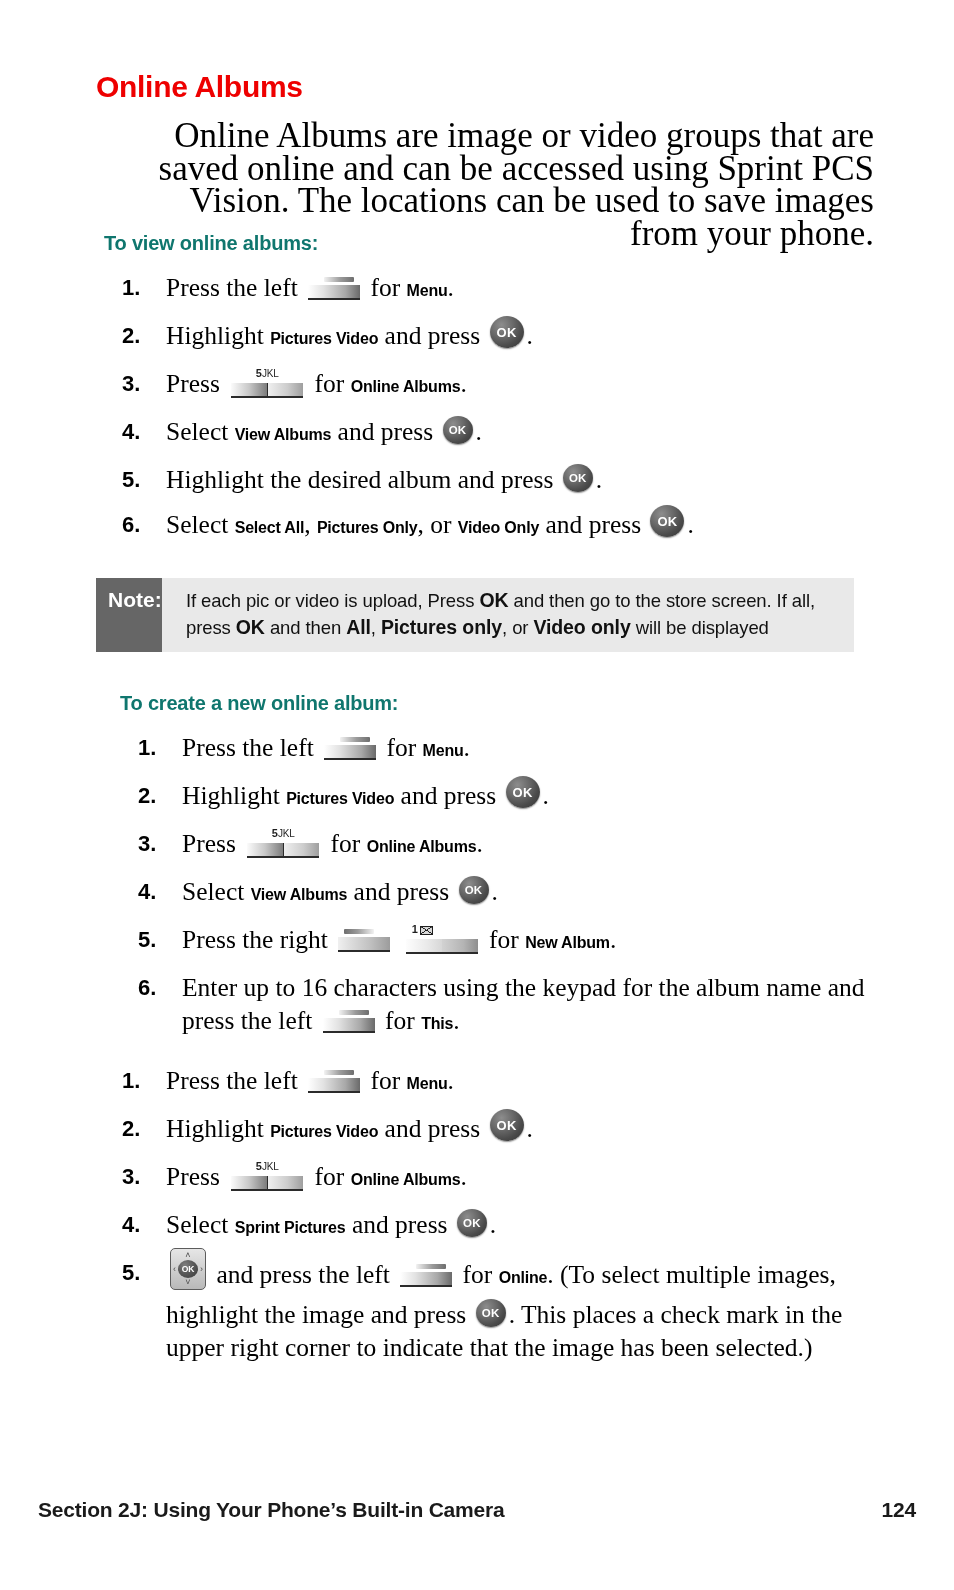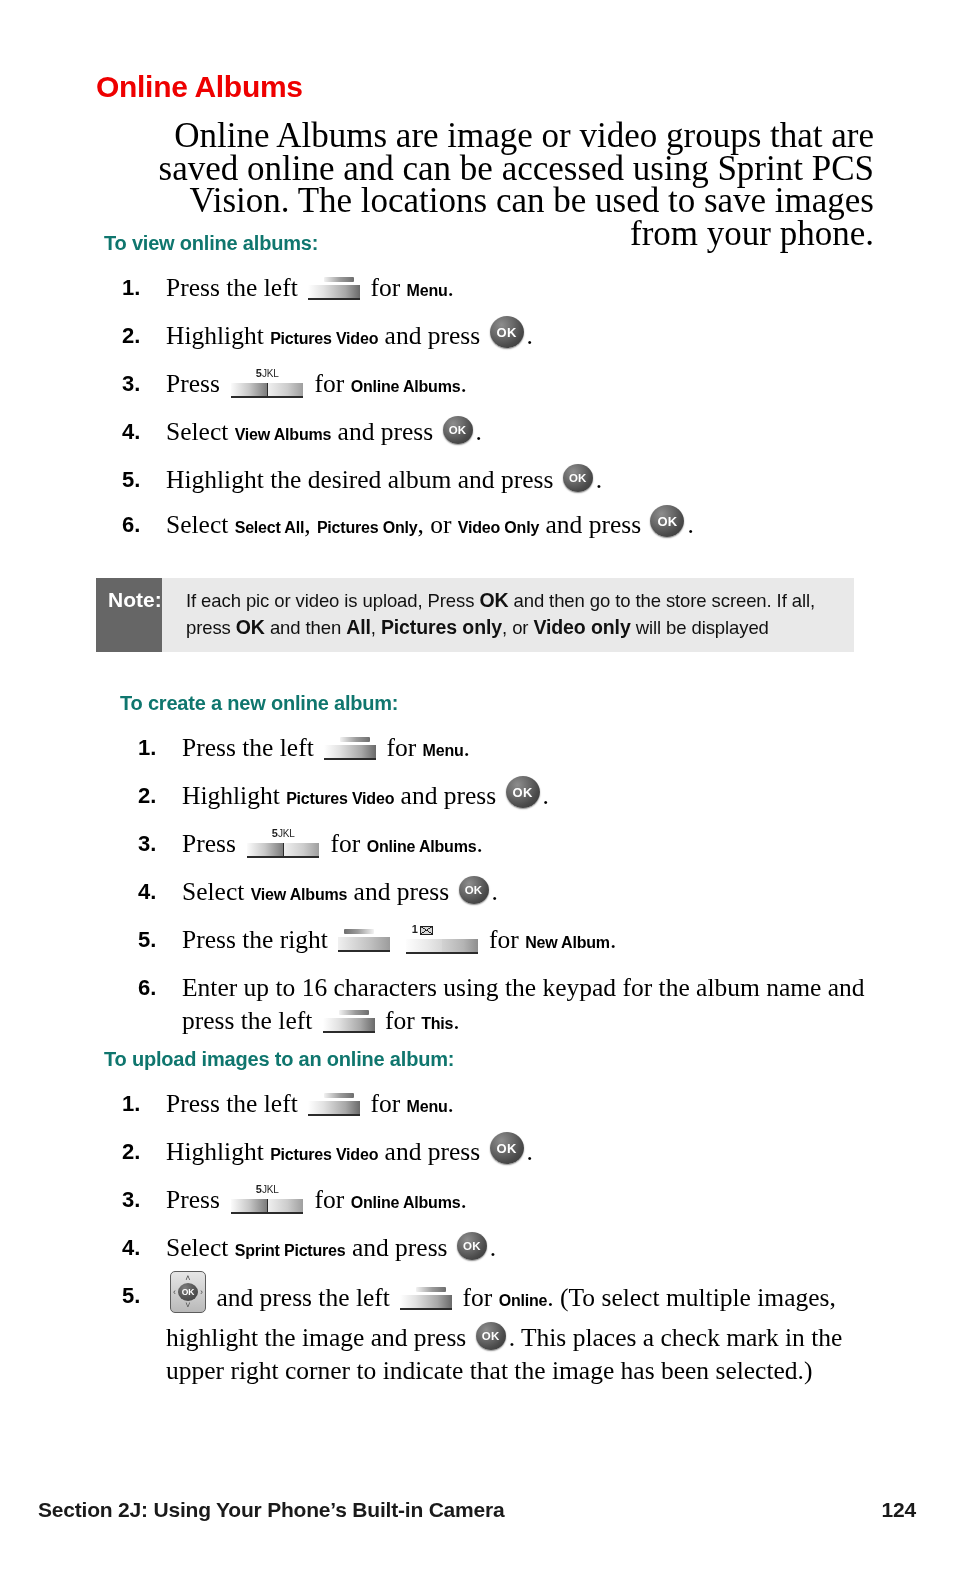--- a/index.html
+++ b/index.html
@@ -467,21 +467,20 @@
         <span class="num">6.</span>
         <span>Enter up to 16 characters using the keypad for the album name and press the left</span>
         <span class="ico ico-softkey"><span class="bar-top"></span><span class="bar-main"></span></span>
         <span>for</span>
         <span class="b">This</span><span>.</span>
       </li>
     </ol>
   </div>
 
   <div style="position:absolute; left:104px; top:1048px; width:770px;">
-    <div class="sec-head">To upload images to an online album:</div>
 
     <ol class="steps" style="margin-top:16px;">
       <li>
         <span class="num">1.</span>
         <span>Press the left</span>
         <span class="ico ico-softkey"><span class="bar-top"></span><span class="bar-main"></span></span>
         <span>for</span>
         <span class="b">Menu</span><span>.</span>
       </li>
 

